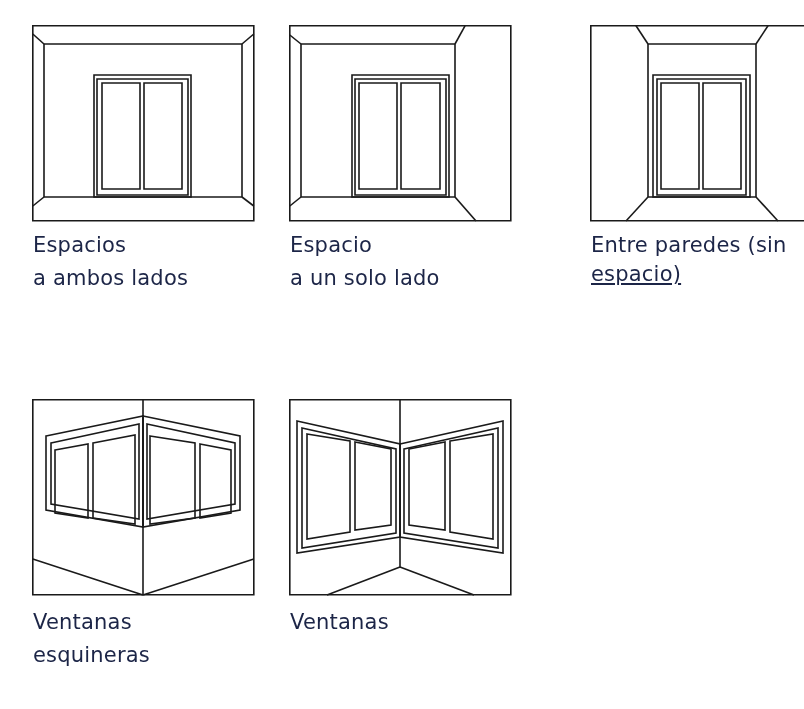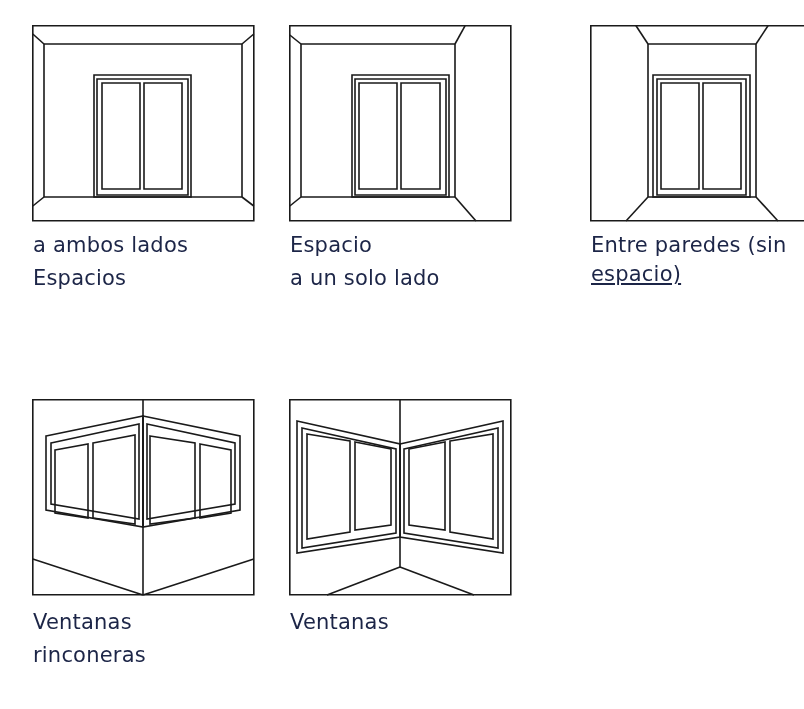--- a/index.html
+++ b/index.html
@@ -22,22 +22,22 @@
     <line x1="0.8" y1="9" x2="12" y2="19"></line>
     <line x1="221.8" y1="9" x2="210" y2="19"></line>
     <line x1="0.8" y1="181" x2="12" y2="172"></line>
     <line x1="221.8" y1="181" x2="210" y2="172"></line>
     <rect x="62" y="50" width="97" height="122"></rect>
     <rect x="65" y="54" width="91" height="116"></rect>
     <rect x="70" y="58" width="38" height="106"></rect>
     <rect x="112" y="58" width="38" height="106"></rect>
   </svg>
   <div class="caption" style="top:204px;">
+    <span>Espacios</span>
     <span>a ambos lados</span>
-    <span>Espacios</span>
   </div>
 </div>
 
 <div class="card" style="left:289px;top:25px;width:193px;height:262px;">
   <svg width="223" height="198" viewBox="0 0 223 198" fill="none" stroke="#1a1a1a" stroke-width="1.6">
     <rect x="0.8" y="0.8" width="221" height="195"></rect>
     <polyline points="12,19 166,19 166,172 12,172 12,19"></polyline>
     <line x1="0.8" y1="10" x2="12" y2="19"></line>
     <line x1="0.8" y1="181" x2="12" y2="172"></line>
     <line x1="176" y1="0.8" x2="166" y2="19"></line>
@@ -87,21 +87,21 @@
     <polygon points="61,44 103,36 103,125 61,119"></polygon>
 
     <polygon points="111,17 208,37 208,111 111,128"></polygon>
     <polygon points="115,25 203,44 203,105 115,120"></polygon>
 
     <polygon points="118,37 163,44 163,119 118,125"></polygon>
     <polygon points="168,45 199,51 199,114 168,119"></polygon>
   </svg>
   <div class="caption" style="top:207px;">
     <span>Ventanas</span>
-    <span>rinconeras</span>
+    <span>esquineras</span>
   </div>
 </div>
 
 <div class="card" style="left:289px;top:399px;width:223px;height:275px;">
   <svg width="223" height="198" viewBox="0 0 223 198" fill="none" stroke="#1a1a1a" stroke-width="1.6">
     <rect x="0.8" y="0.8" width="221" height="195"></rect>
     <line x1="111" y1="0.8" x2="111" y2="168"></line>
 
     <line x1="111" y1="168" x2="38" y2="196"></line>
     <line x1="111" y1="168" x2="185" y2="196"></line>

